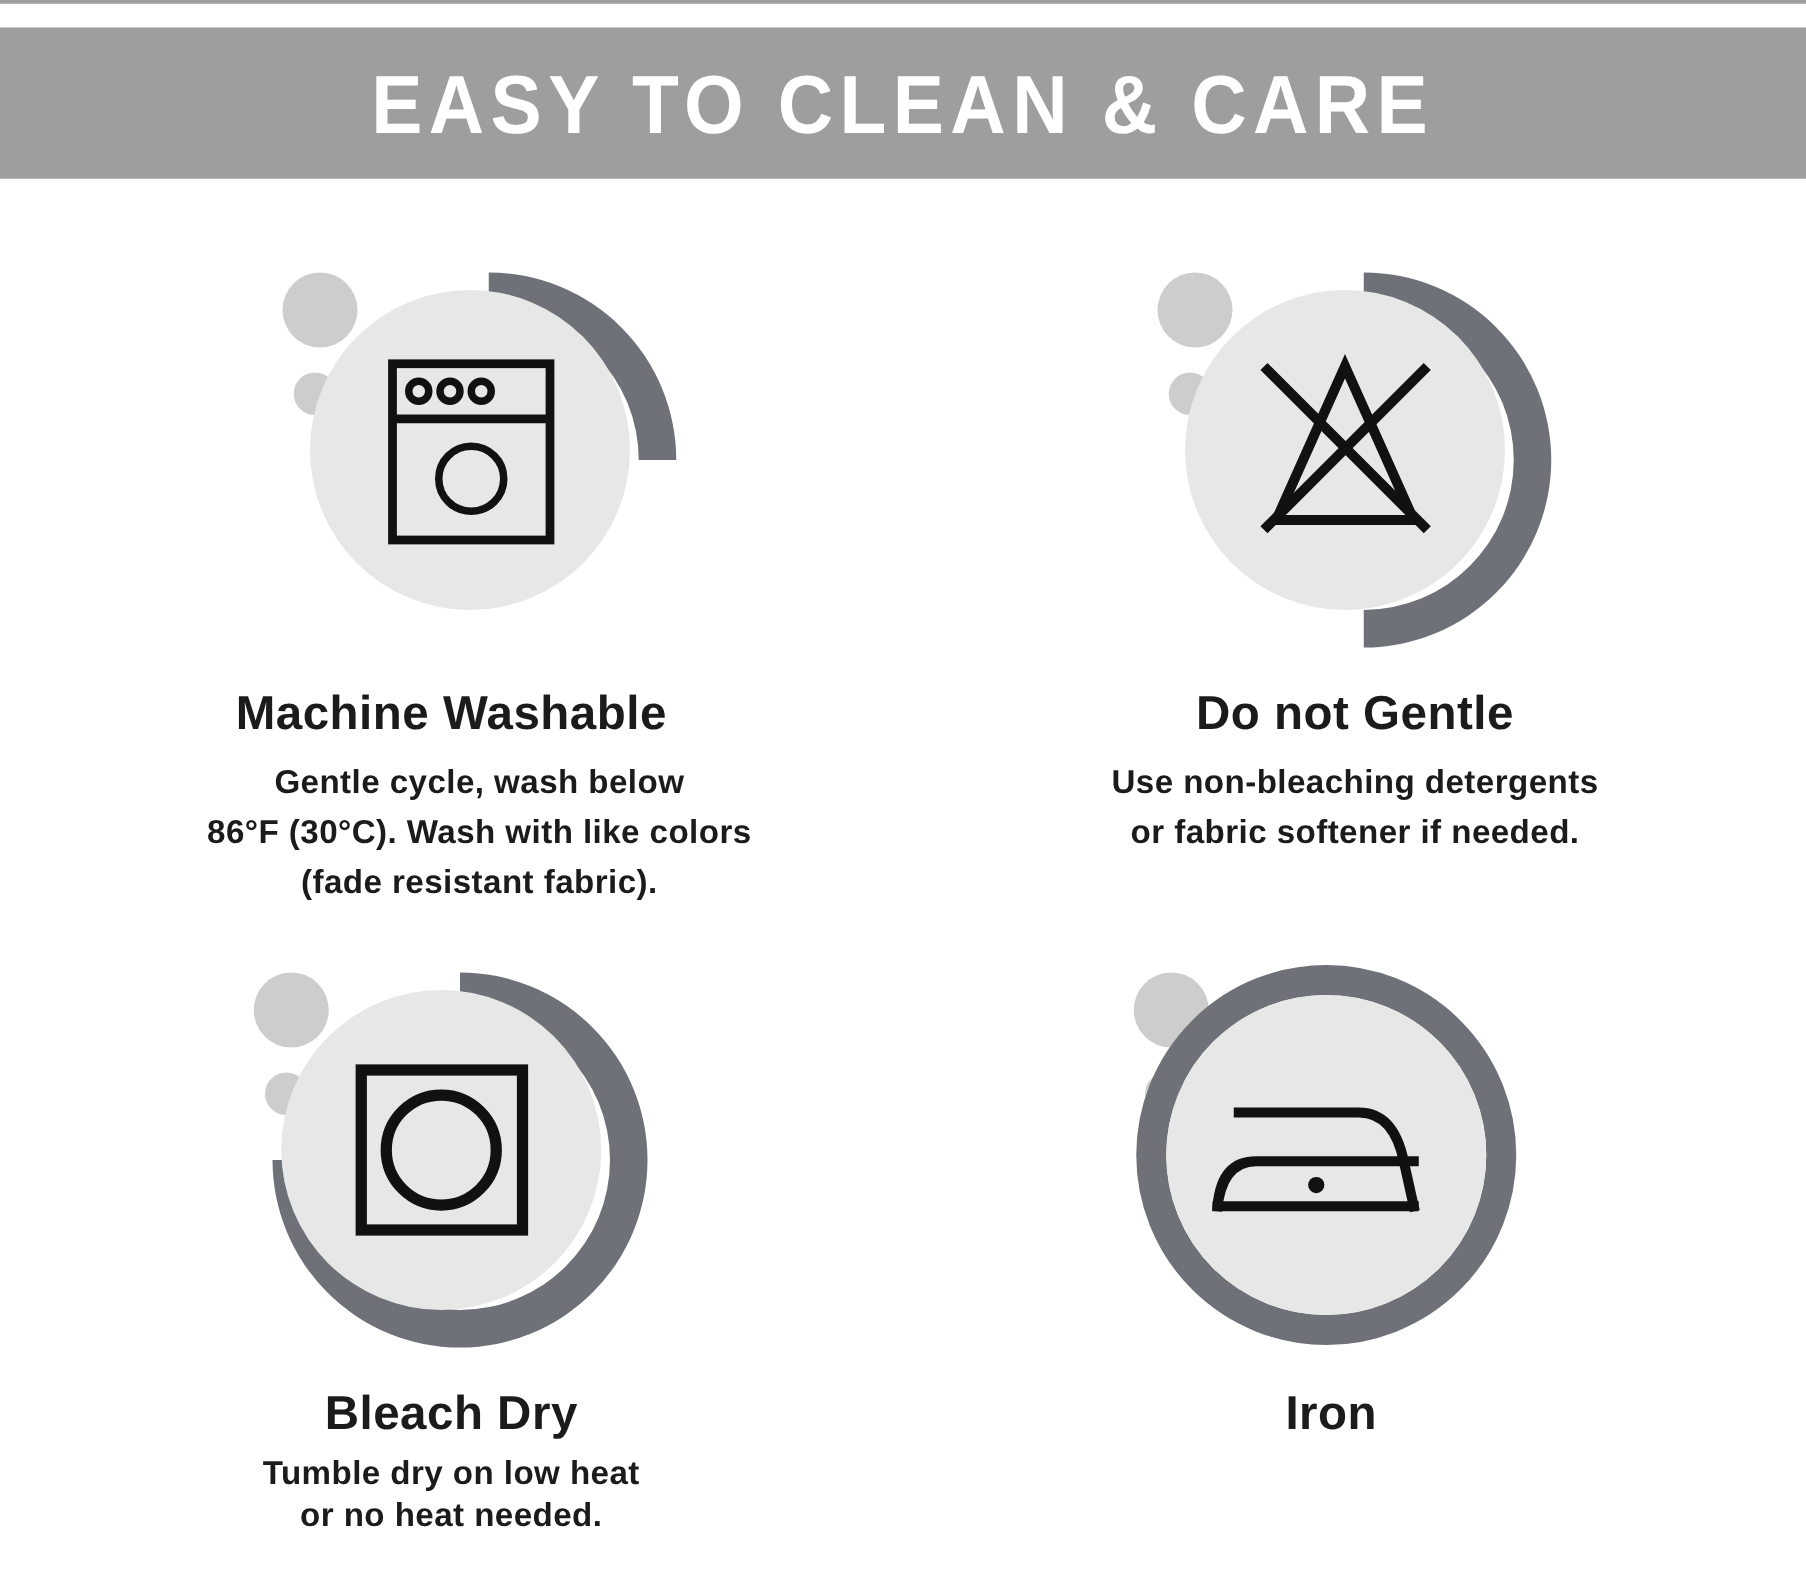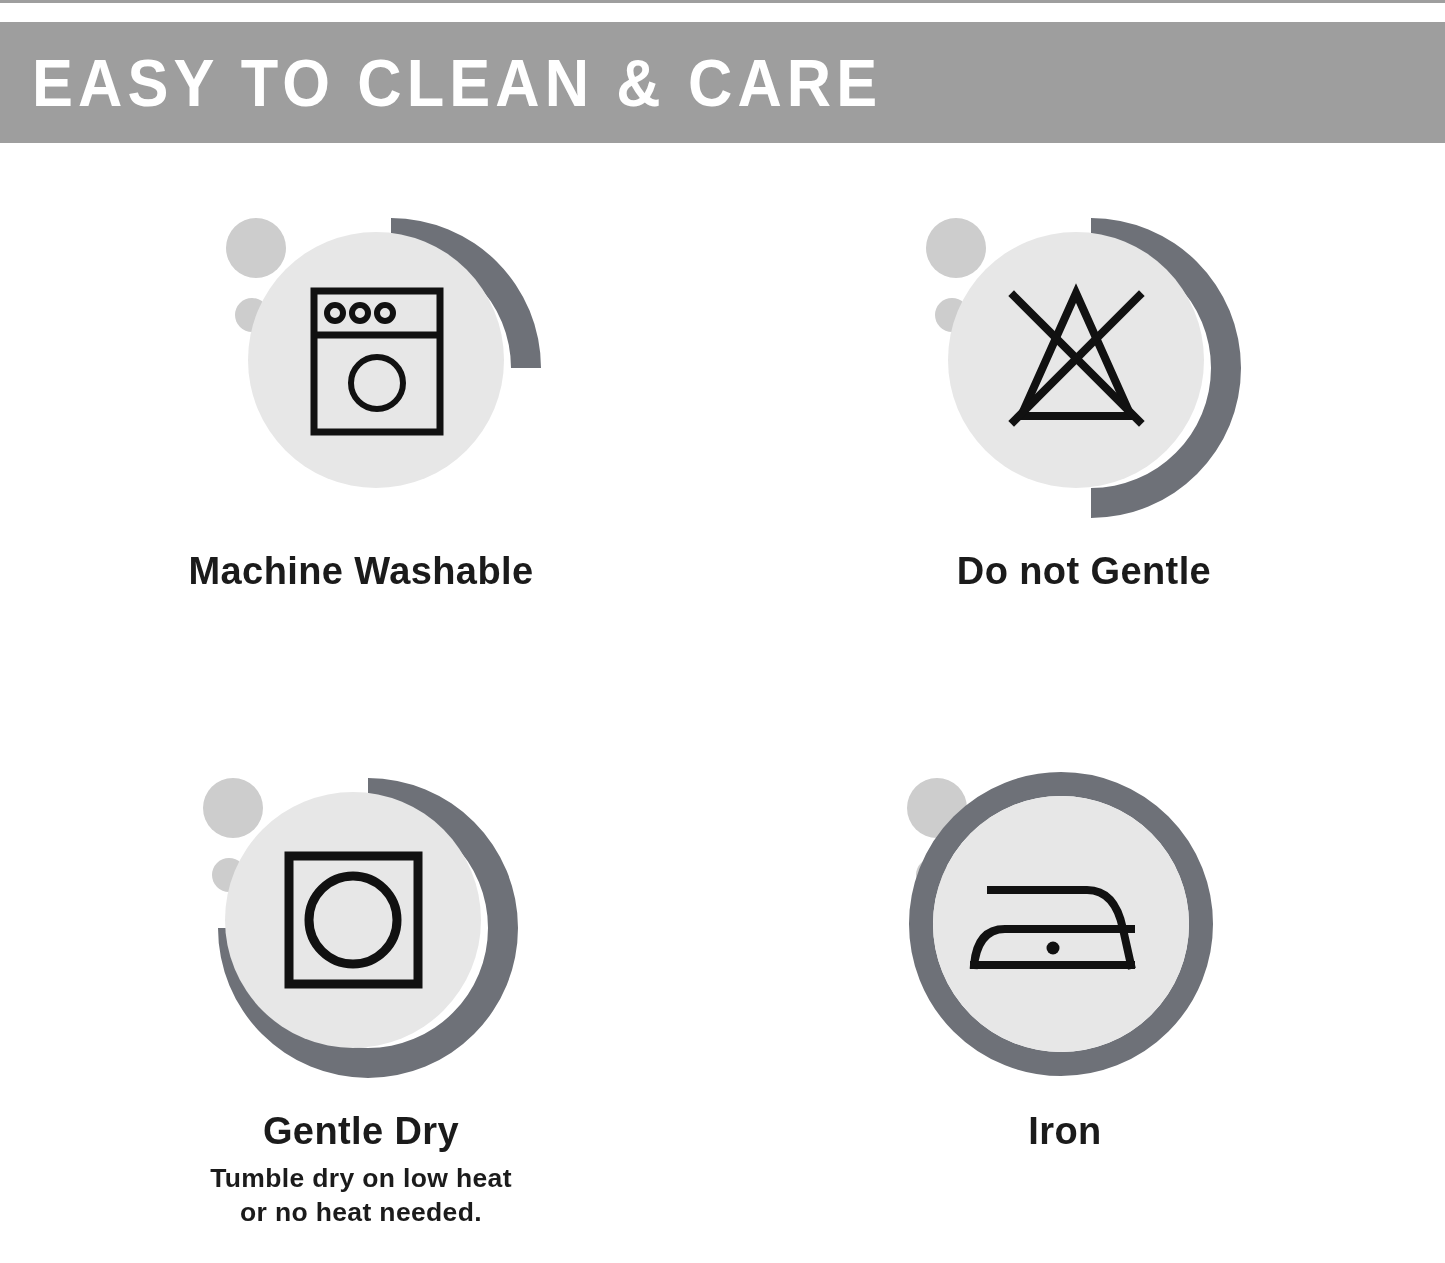--- a/index.html
+++ b/index.html
@@ -29,21 +29,21 @@
   
   .header-banner {
     position: absolute;
     left: 0;
     top: 22px;
     width: 1445px;
     height: 121px;
     background: #9e9e9e;
     display: flex;
     align-items: center;
-    justify-content: flex-start;
+    justify-content: center;
   }
   .header-title {
     color: #ffffff;
     font-size: 66px;
     font-weight: 700;
     letter-spacing: 5.5px;
     line-height: 1;
     white-space: nowrap;
     transform: scaleX(0.93);
   }
@@ -138,20 +138,23 @@
         </g>
         <g fill="none" stroke="#111111" stroke-width="6">
           <circle cx="131" cy="120" r="8"></circle>
           <circle cx="156" cy="120" r="8"></circle>
           <circle cx="181" cy="120" r="8"></circle>
           <circle cx="173" cy="190" r="26"></circle>
         </g>
       </svg>
     </div>
     <div class="card-heading">Machine Washable</div>
+    <div class="card-body">Gentle cycle, wash below
+86°F (30°C). Wash with like colors
+(fade resistant fabric).</div>
   </div>
 
   <div class="care-card pos-1">
     <div class="icon-badge">
       <svg viewBox="0 0 360 330" xmlns="http://www.w3.org/2000/svg">
 
         <circle cx="52" cy="55" r="30" fill="#cdcdcd"></circle>
         <circle cx="104" cy="76" r="11" fill="#cdcdcd"></circle>
         <circle cx="48" cy="122" r="17" fill="#cdcdcd"></circle>
 
@@ -160,41 +163,43 @@
         <circle cx="172" cy="167" r="128" fill="#e7e7e7"></circle>
 
         <g fill="none" stroke="#111111" stroke-width="8" stroke-linecap="square">
           <path d="M 172 100 L 227 223 L 117 223 Z"></path>
           <line x1="110" y1="103" x2="235" y2="228"></line>
           <line x1="235" y1="103" x2="110" y2="228"></line>
         </g>
       </svg>
     </div>
     <div class="card-heading">Do not Gentle</div>
+    <div class="card-body">Use non-bleaching detergents
+or fabric softener if needed.</div>
   </div>
 
   <div class="care-card pos-2">
     <div class="icon-badge">
       <svg viewBox="0 0 360 330" xmlns="http://www.w3.org/2000/svg">
 
         <circle cx="52" cy="55" r="30" fill="#cdcdcd"></circle>
         <circle cx="104" cy="76" r="11" fill="#cdcdcd"></circle>
         <circle cx="48" cy="122" r="17" fill="#cdcdcd"></circle>
 
         <path d="M 187 25 A 150 150 0 1 1 37 175 L 67 175 A 120 120 0 1 0 187 55 Z" fill="#6e7178"></path>
 
         <circle cx="172" cy="167" r="128" fill="#e7e7e7"></circle>
 
         <g fill="none" stroke="#111111">
           <rect x="108" y="103" width="129" height="128" stroke-width="9"></rect>
           <circle cx="172" cy="167" r="44" stroke-width="9"></circle>
         </g>
       </svg>
     </div>
-    <div class="card-heading">Gentle Dry</div>
+    <div class="card-heading">Bleach Dry</div>
     <div class="card-body tight">Tumble dry on low heat
 or no heat needed.</div>
   </div>
 
   <div class="care-card pos-3">
     <div class="icon-badge">
       <svg viewBox="0 0 360 330" xmlns="http://www.w3.org/2000/svg">
 
         <circle cx="52" cy="55" r="30" fill="#cdcdcd"></circle>
         <circle cx="104" cy="76" r="11" fill="#cdcdcd"></circle>

